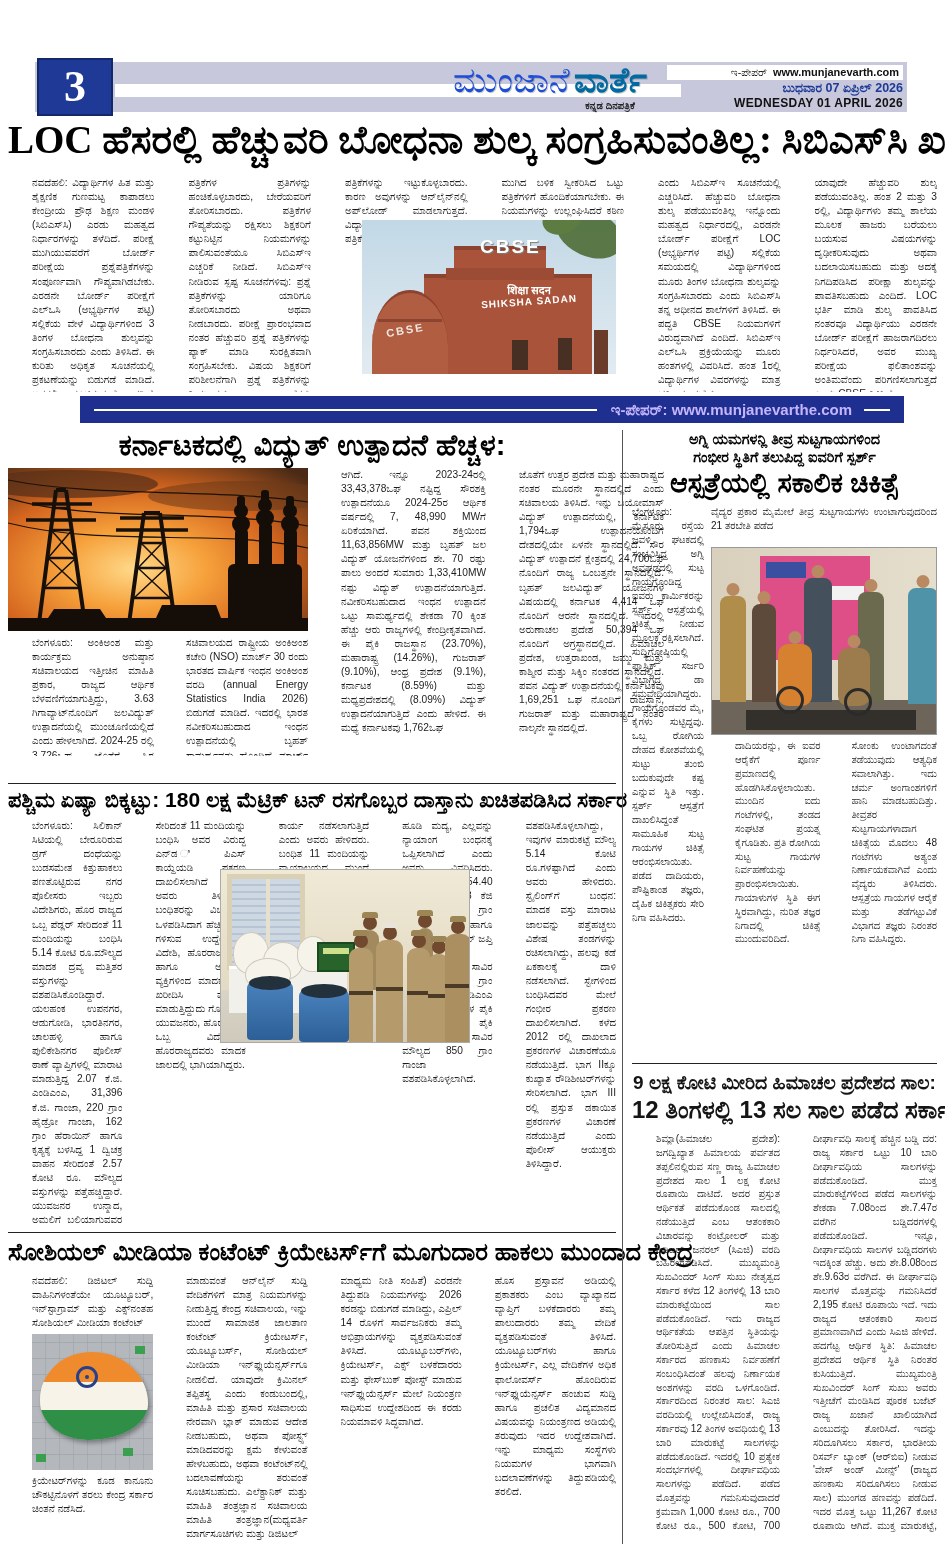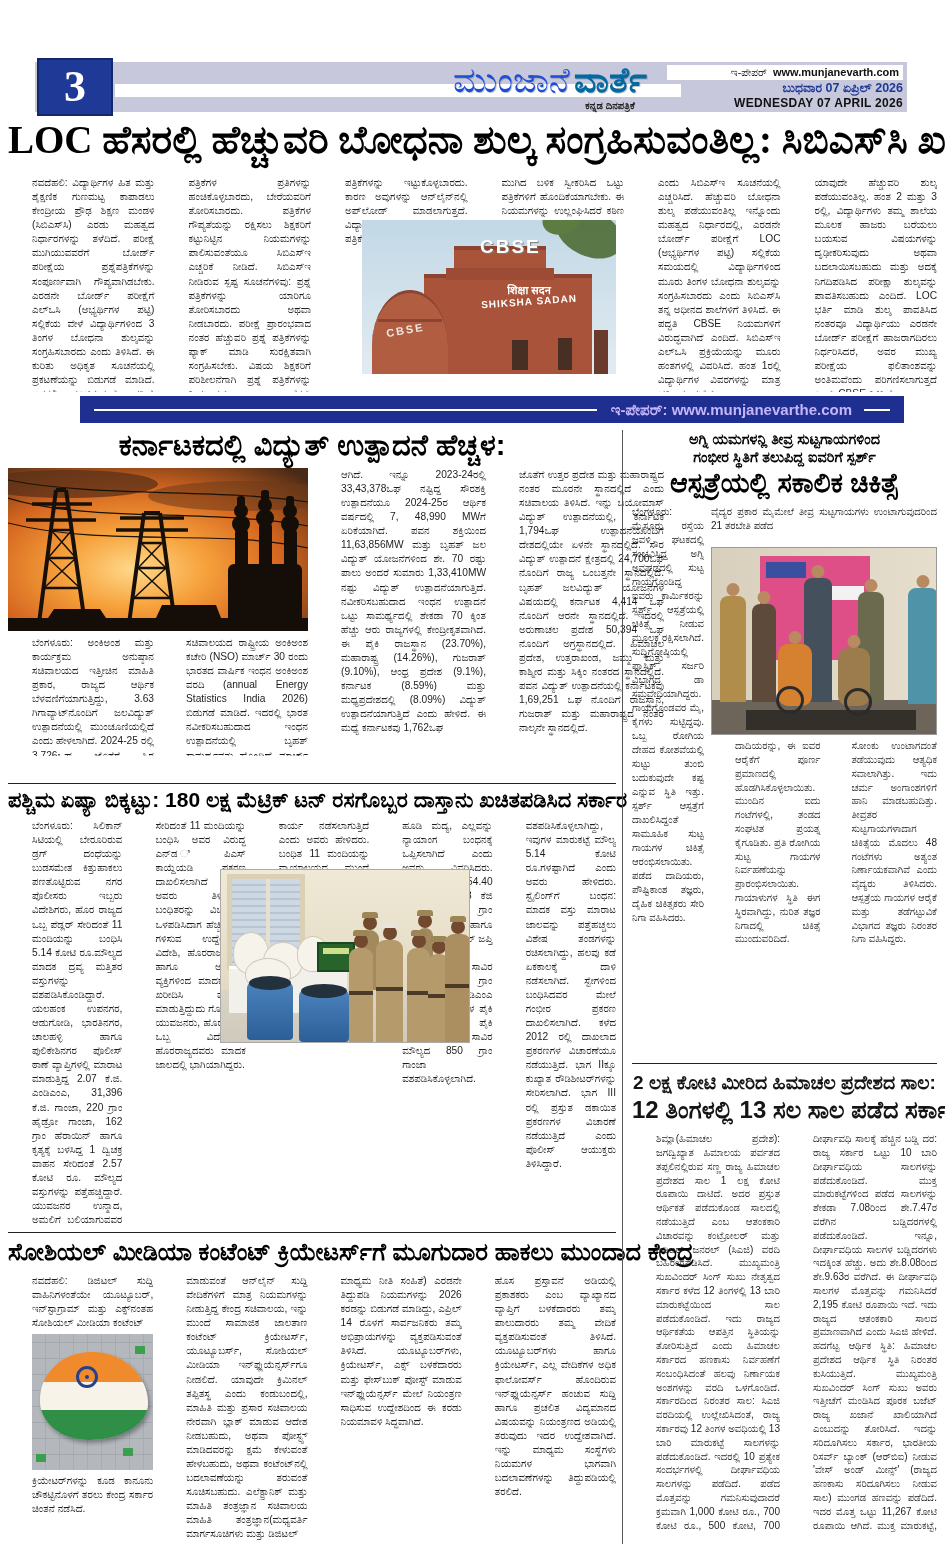--- a/index.html
+++ b/index.html
@@ -164,21 +164,21 @@
       </div>
     <div class="wstrip"></div>
     <div class="paper">
       <span class="red">ಮುಂಜಾನೆ</span>
       <span class="blk">ವಾರ್ತೆ</span>
     </div>
     <div class="tagline">ಕನ್ನಡ ದಿನಪತ್ರಿಕೆ</div>
     <div class="right">
       <span class="estrip"><span>ಇ-ಪೇಪರ್</span>&nbsp; <b>www.munjanevarth.com</b></span>
       <span class="datekn">ಬುಧವಾರ 07 ಏಪ್ರಿಲ್ 2026</span>
-      <span class="dateen">WEDNESDAY 07 APRIL 2026</span>
+      <span class="dateen">WEDNESDAY 01 APRIL 2026</span>
     </div>
   </div>
 
   <div class="lead-head">LOC ಹೆಸರಲ್ಲಿ ಹೆಚ್ಚುವರಿ ಬೋಧನಾ ಶುಲ್ಕ ಸಂಗ್ರಹಿಸುವಂತಿಲ್ಲ: ಸಿಬಿಎಸ್‌ಸಿ ಖಡಕ್ ಆದೇಶ</div>
 
   <div class="lead-body">
     <div class="cols">
       <div class="col">ನವದೆಹಲಿ: ವಿದ್ಯಾರ್ಥಿಗಳ ಹಿತ ಮತ್ತು ಶೈಕ್ಷಣಿಕ ಗುಣಮಟ್ಟ ಕಾಪಾಡಲು ಕೇಂದ್ರೀಯ ಪ್ರೌಢ ಶಿಕ್ಷಣ ಮಂಡಳಿ (ಸಿಬಿಎಸ್‌ಸಿ) ಎರಡು ಮಹತ್ವದ ನಿರ್ಧಾರಗಳನ್ನು ತಳೆದಿದೆ. ಪರೀಕ್ಷೆ ಮುಗಿಯುವವರೆಗೆ ಬೋರ್ಡ್ ಪರೀಕ್ಷೆಯ ಪ್ರಶ್ನೆಪತ್ರಿಕೆಗಳನ್ನು ಸಂಪೂರ್ಣವಾಗಿ ಗೌಪ್ಯವಾಗಿಡಬೇಕು. ಎರಡನೇ ಬೋರ್ಡ್ ಪರೀಕ್ಷೆಗೆ ಎಲ್‌ಒಸಿ (ಅಭ್ಯರ್ಥಿಗಳ ಪಟ್ಟಿ) ಸಲ್ಲಿಕೆಯ ವೇಳೆ ವಿದ್ಯಾರ್ಥಿಗಳಿಂದ 3 ತಿಂಗಳ ಬೋಧನಾ ಶುಲ್ಕವನ್ನು ಸಂಗ್ರಹಿಸಬಾರದು ಎಂದು ತಿಳಿಸಿದೆ. ಈ ಕುರಿತು ಅಧಿಕೃತ ಸೂಚನೆಯಲ್ಲಿ ಪ್ರಕಟಣೆಯನ್ನು ಬಿಡುಗಡೆ ಮಾಡಿದೆ. ಅದರಲ್ಲಿ ಸೂಚಿಸುವಂತೆ, ಪರೀಕ್ಷೆ ಮುಗಿಯುವ ಮೊದಲು ಯಾವುದೇ ಪ್ರಶ್ನೆ</div>
       <div class="col">ಪತ್ರಿಕೆಗಳ ಪ್ರತಿಗಳನ್ನು ಹಂಚಿಕೊಳ್ಳಬಾರದು, ಬೇರೆಯವರಿಗೆ ತೋರಿಸಬಾರದು. ಪತ್ರಿಕೆಗಳ ಗೌಪ್ಯತೆಯನ್ನು ರಕ್ಷಿಸಲು ಶಿಕ್ಷಕರಿಗೆ ಕಟ್ಟುನಿಟ್ಟಿನ ನಿಯಮಗಳನ್ನು ಪಾಲಿಸುವಂತೆಯೂ ಸಿಬಿಎಸ್‌ಇ ಎಚ್ಚರಿಕೆ ನೀಡಿದೆ. ಸಿಬಿಎಸ್‌ಇ ನೀಡಿರುವ ಸ್ಪಷ್ಟ ಸೂಚನೆಗಳಿವು: ಪ್ರಶ್ನೆ ಪತ್ರಿಕೆಗಳನ್ನು ಯಾರಿಗೂ ತೋರಿಸಬಾರದು ಅಥವಾ ನೀಡಬಾರದು. ಪರೀಕ್ಷೆ ಪ್ರಾರಂಭವಾದ ನಂತರ ಹೆಚ್ಚುವರಿ ಪ್ರಶ್ನೆ ಪತ್ರಿಕೆಗಳನ್ನು ಪ್ಯಾಕ್ ಮಾಡಿ ಸುರಕ್ಷಿತವಾಗಿ ಸಂಗ್ರಹಿಸಬೇಕು. ವಿಷಯ ಶಿಕ್ಷಕರಿಗೆ ಪರಿಶೀಲನೆಗಾಗಿ ಪ್ರಶ್ನೆ ಪತ್ರಿಕೆಗಳನ್ನು ನೀಡಬಾರದು. ಶಾಲೆಗಳು ಗ್ರಂಥಾಲಯಗಳಲ್ಲಿ ಪ್ರಶ್ನೆ</div>
       <div class="col">ಪತ್ರಿಕೆಗಳನ್ನು ಇಟ್ಟುಕೊಳ್ಳಬಾರದು. ಕಾರಣ ಅವುಗಳನ್ನು ಆನ್‌ಲೈನ್‌ನಲ್ಲಿ ಅಪ್‌ಲೋಡ್ ಮಾಡಲಾಗುತ್ತದೆ. ವಿದ್ಯಾರ್ಥಿಗಳಿಗೆ ಕೊಟ್ಟ ಮತ್ತು ಉಳಿದ ಪತ್ರಿಕೆಗಳ ಸಂಖ್ಯೆಯು ಪರೀಕ್ಷೆ</div>
@@ -362,21 +362,21 @@
           <div class="wheel w2"></div>
         </div>
         <div class="hosp-cols">
           <div class="col">ದಾದಿಯರನ್ನು, ಈ ಐವರ ಆರೈಕೆಗೆ ಪೂರ್ಣ ಪ್ರಮಾಣದಲ್ಲಿ ಹೊಡಗಿಸಿಕೊಳ್ಳಲಾಯಿತು. ಮುಂದಿನ ಐದು ಗಂಟೆಗಳಲ್ಲಿ, ತಂಡದ ಸಂಘಟಿತ ಪ್ರಯತ್ನ ಕೈಗೂಡಿತು. ಪ್ರತಿ ರೋಗಿಯ ಸುಟ್ಟ ಗಾಯಗಳ ನಿರ್ವಹಣೆಯನ್ನು ಪ್ರಾರಂಭಿಸಲಾಯಿತು. ಗಾಯಾಳುಗಳ ಸ್ಥಿತಿ ಈಗ ಸ್ಥಿರವಾಗಿದ್ದು, ನುರಿತ ತಜ್ಞರ ನಿಗಾದಲ್ಲಿ ಚಿಕಿತ್ಸೆ ಮುಂದುವರಿದಿದೆ.</div>
           <div class="col">ಸೋಂಕು ಉಂಟಾಗದಂತೆ ತಡೆಯುವುದು ಆತ್ಯಧಿಕ ಸವಾಲಾಗಿತ್ತು. ಇದು ಚರ್ಮ ಅಂಗಾಂಶಗಳಿಗೆ ಹಾನಿ ಮಾಡಬಹುದಿತ್ತು. ತೀವ್ರತರ ಸುಟ್ಟಗಾಯಗಳಾದಾಗ ಚಿಕಿತ್ಸೆಯ ಮೊದಲು 48 ಗಂಟೆಗಳು ಅತ್ಯಂತ ನಿರ್ಣಾಯಕವಾಗಿವೆ ಎಂದು ವೈದ್ಯರು ತಿಳಿಸಿದರು. ಆಸ್ಪತ್ರೆಯ ಗಾಯಗಳ ಆರೈಕೆ ಮತ್ತು ತಡೆಗಟ್ಟುವಿಕೆ ವಿಭಾಗದ ತಜ್ಞರು ನಿರಂತರ ನಿಗಾ ವಹಿಸಿದ್ದರು.</div>
         </div>
       </div>
     </div>
 
     <div class="him-wrap">
-      <div class="him-h1">2 ಲಕ್ಷ ಕೋಟಿ ಮೀರಿದ ಹಿಮಾಚಲ ಪ್ರದೇಶದ ಸಾಲ:</div>
+      <div class="him-h1">9 ಲಕ್ಷ ಕೋಟಿ ಮೀರಿದ ಹಿಮಾಚಲ ಪ್ರದೇಶದ ಸಾಲ:</div>
       <div class="him-h2">12 ತಿಂಗಳಲ್ಲಿ 13 ಸಲ ಸಾಲ ಪಡೆದ ಸರ್ಕಾರ</div>
       <div class="him-body">
         <div class="col">ಶಿಮ್ಲಾ(ಹಿಮಾಚಲ ಪ್ರದೇಶ): ಜಗದ್ವಿಖ್ಯಾತ ಹಿಮಾಲಯ ಪರ್ವತದ ತಪ್ಪಲಿನಲ್ಲಿರುವ ಸಣ್ಣ ರಾಜ್ಯ ಹಿಮಾಚಲ ಪ್ರದೇಶದ ಸಾಲ 1 ಲಕ್ಷ ಕೋಟಿ ರೂಪಾಯಿ ದಾಟಿದೆ. ಅದರ ಪ್ರಸ್ತುತ ಆರ್ಥಿಕತೆ ಪಡೆದುಕೊಂಡ ಸಾಲದಲ್ಲಿ ನಡೆಯುತ್ತಿದೆ ಎಂಬ ಆತಂಕಕಾರಿ ವಿಚಾರವನ್ನು ಕಂಟ್ರೋಲರ್ ಮತ್ತು ಆಡಿಟರ್ ಜನರಲ್ (ಸಿಎಜಿ) ವರದಿ ಬಹಿರಂಗಪಡಿಸಿದೆ. ಮುಖ್ಯಮಂತ್ರಿ ಸುಖವಿಂದರ್ ಸಿಂಗ್ ಸುಖು ನೇತೃತ್ವದ ಸರ್ಕಾರ ಕಳೆದ 12 ತಿಂಗಳಲ್ಲಿ 13 ಬಾರಿ ಮಾರುಕಟ್ಟೆಯಿಂದ ಸಾಲ ಪಡೆದುಕೊಂಡಿದೆ. ಇದು ರಾಜ್ಯದ ಆರ್ಥಿಕತೆಯ ಆಪತ್ತಿನ ಸ್ಥಿತಿಯನ್ನು ತೋರಿಸುತ್ತಿದೆ ಎಂದು ಹಿಮಾಚಲ ಸರ್ಕಾರದ ಹಣಕಾಸು ನಿರ್ವಹಣೆಗೆ ಸಂಬಂಧಿಸಿದಂತೆ ಹಲವು ನಿರ್ಣಾಯಕ ಅಂಶಗಳನ್ನು ವರದಿ ಒಳಗೊಂಡಿದೆ. ಸರ್ಕಾರದಿಂದ ನಿರಂತರ ಸಾಲ: ಸಿಎಜಿ ವರದಿಯಲ್ಲಿ ಉಲ್ಲೇಖಿಸಿದಂತೆ, ರಾಜ್ಯ ಸರ್ಕಾರವು 12 ತಿಂಗಳ ಅವಧಿಯಲ್ಲಿ 13 ಬಾರಿ ಮಾರುಕಟ್ಟೆ ಸಾಲಗಳನ್ನು ಪಡೆದುಕೊಂಡಿದೆ. ಇದರಲ್ಲಿ 10 ಪ್ರತ್ಯೇಕ ಸಂದರ್ಭಗಳಲ್ಲಿ ದೀರ್ಘಾವಧಿಯ ಸಾಲಗಳನ್ನು ಪಡೆದಿದೆ. ಪಡೆದ ಮೊತ್ತವನ್ನು ಗಮನಿಸುವುದಾದರೆ ಕ್ರಮವಾಗಿ 1,000 ಕೋಟಿ ರೂ., 700 ಕೋಟಿ ರೂ., 500 ಕೋಟಿ, 700 ಕೋಟಿ, 500 ಕೋಟಿ, 500 ಕೋಟಿ, 700 ಕೋಟಿ, 600 ಕೋಟಿ, 500 ಕೋಟಿ, 500 ಕೋಟಿ, 500 ಕೋಟಿ, 322 ಕೋಟಿ, ಮತ್ತು 337 ಕೋಟಿ ರೂಪಾಯಿಗಳನ್ನು ಮುಕ್ತ ಮಾರುಕಟ್ಟೆಯಿಂದ ಪಡೆದಿದೆ. ಇದರ ಒಟ್ಟು ಮೊತ್ತ 7,359 ಕೋಟಿ ಆಗಿದೆ. ಇವುಗಳಲ್ಲಿ</div>
         <div class="col">ದೀರ್ಘಾವಧಿ ಸಾಲಕ್ಕೆ ಹೆಚ್ಚಿನ ಬಡ್ಡಿ ದರ: ರಾಜ್ಯ ಸರ್ಕಾರ ಒಟ್ಟು 10 ಬಾರಿ ದೀರ್ಘಾವಧಿಯ ಸಾಲಗಳನ್ನು ಪಡೆದುಕೊಂಡಿದೆ. ಮುಕ್ತ ಮಾರುಕಟ್ಟೆಗಳಿಂದ ಪಡೆದ ಸಾಲಗಳನ್ನು ಶೇಕಡಾ 7.08ರಿಂದ ಶೇ.7.47ರ ವರೆಗಿನ ಬಡ್ಡಿದರಗಳಲ್ಲಿ ಪಡೆದುಕೊಂಡಿದೆ. ಇನ್ನೂ, ದೀರ್ಘಾವಧಿಯ ಸಾಲಗಳ ಬಡ್ಡಿದರಗಳು ಇದಕ್ಕಿಂತ ಹೆಚ್ಚು. ಅದು ಶೇ.8.08ರಿಂದ ಶೇ.9.63ರ ವರೆಗಿದೆ. ಈ ದೀರ್ಘಾವಧಿ ಸಾಲಗಳ ಮೊತ್ತವನ್ನು ಗಮನಿಸಿದರೆ 2,195 ಕೋಟಿ ರೂಪಾಯಿ ಇದೆ. ಇದು ರಾಜ್ಯದ ಆತಂಕಕಾರಿ ಸಾಲದ ಪ್ರಮಾಣವಾಗಿದೆ ಎಂದು ಸಿಎಜಿ ಹೇಳಿದೆ. ಹದಗೆಟ್ಟ ಆರ್ಥಿಕ ಸ್ಥಿತಿ: ಹಿಮಾಚಲ ಪ್ರದೇಶದ ಆರ್ಥಿಕ ಸ್ಥಿತಿ ನಿರಂತರ ಕುಸಿಯುತ್ತಿದೆ. ಮುಖ್ಯಮಂತ್ರಿ ಸುಖವಿಂದರ್ ಸಿಂಗ್ ಸುಖು ಅವರು ಇತ್ತೀಚೆಗೆ ಮಂಡಿಸಿದ ಪೂರಕ ಬಜೆಟ್ ರಾಜ್ಯ ಖಜಾನೆ ಖಾಲಿಯಾಗಿದೆ ಎಂಬುದನ್ನು ತೋರಿಸಿದೆ. ಇದನ್ನು ಸರಿದೂಗಿಸಲು ಸರ್ಕಾರ, ಭಾರತೀಯ ರಿಸರ್ವ್ ಬ್ಯಾಂಕ್ (ಆರ್‌ಬಿಐ) ನೀಡುವ 'ವೇಸ್ ಅಂಡ್ ಮೀನ್ಸ್' (ರಾಜ್ಯದ ಹಣಕಾಸು ಸರಿದೂಗಿಸಲು ನೀಡುವ ಸಾಲ) ಮುಂಗಡ ಹಣವನ್ನು ಪಡೆದಿದೆ. ಇದರ ಮೊತ್ತ ಒಟ್ಟು 11,267 ಕೋಟಿ ರೂಪಾಯಿ ಆಗಿದೆ. ಮುಕ್ತ ಮಾರುಕಟ್ಟೆ, ಆರ್‌ಬಿಐ ಮತ್ತಿತರ ಮೂಲಗಳಿಂದ ಪಡೆದ ರಾಜ್ಯದ ಒಟ್ಟು ಸಾಲವು ಈಗ 1,03,331 ಕೋಟಿ ತಲುಪಿದೆ. 2024-25ನೇ ಆರ್ಥಿಕ ವರ್ಷದಲ್ಲಿ 11 ಸಾವಿರ ಕೋಟಿ ರೂಪಾಯಿ ಸಾಲ ಪಡೆಯಲಾಗಿದೆ</div>
       </div>
     </div>
   </div>
 
 </div>
 

